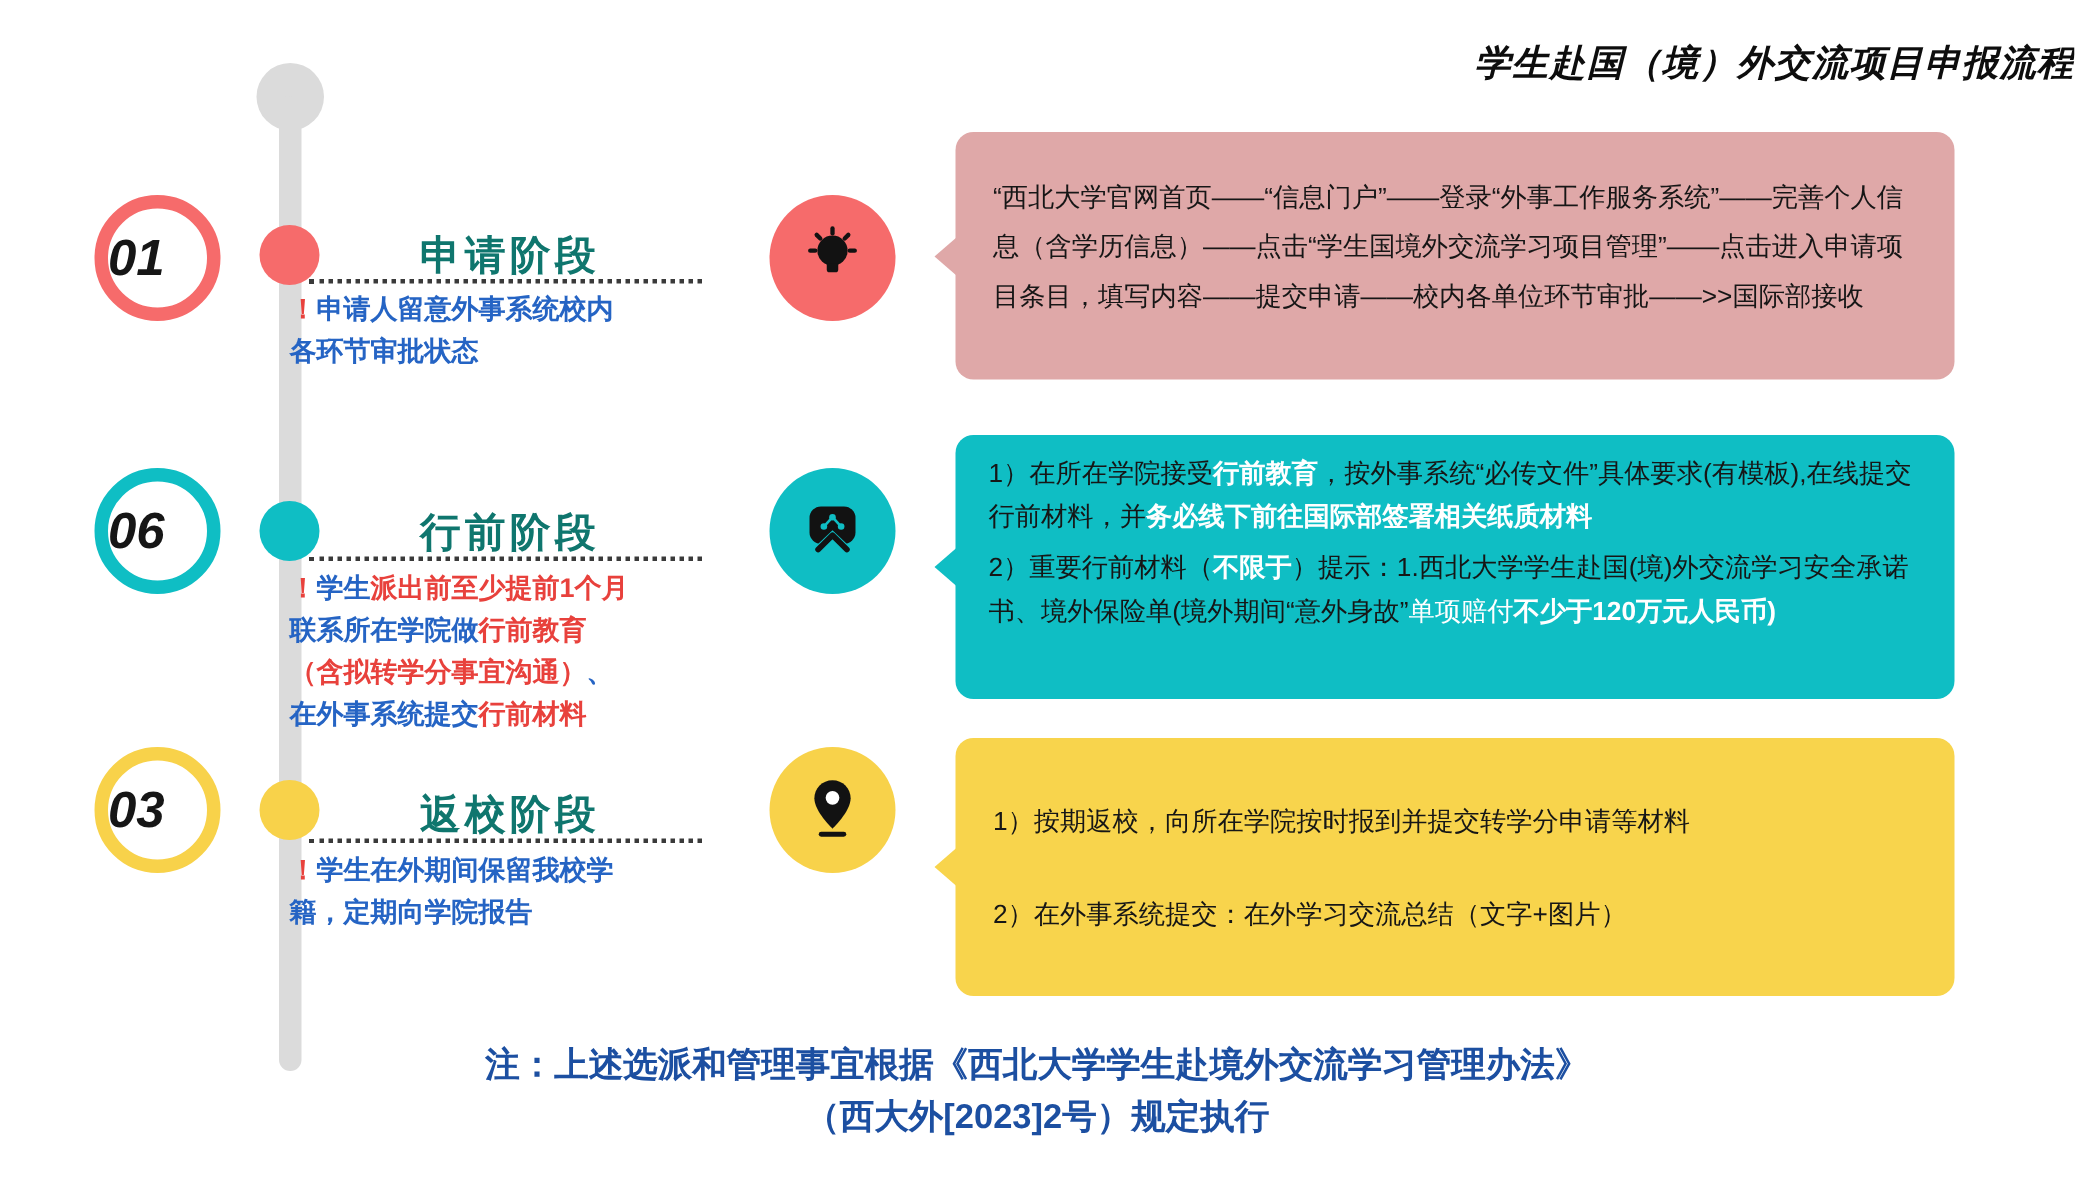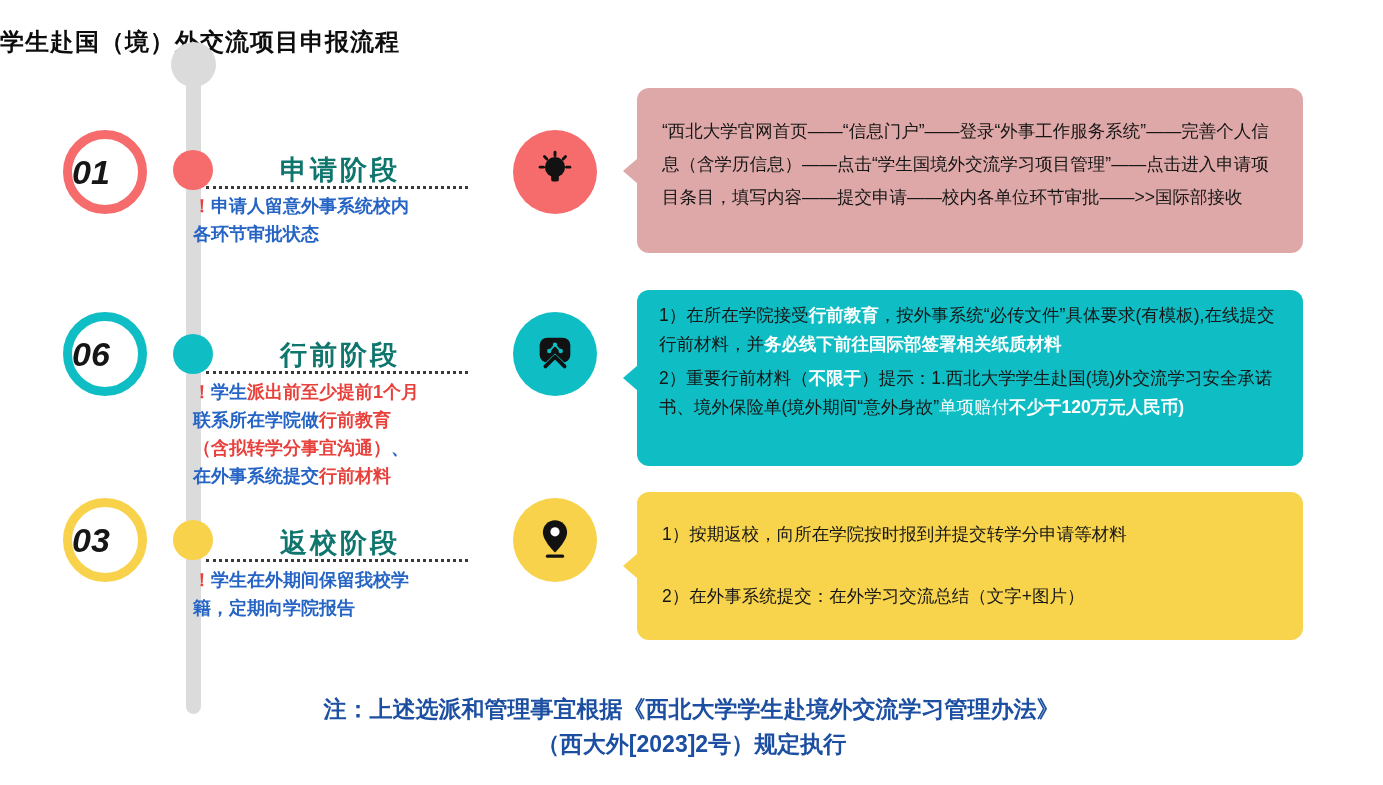--- a/index.html
+++ b/index.html
@@ -1,20 +1,20 @@
 <!DOCTYPE html>
 <html><head>
 <meta charset="utf-8">
 <style>
   html,body{margin:0;padding:0;background:#ffffff;}
   body{width:1383px;height:785px;position:relative;font-family:"Liberation Sans","DejaVu Sans",sans-serif;}
   .canvas{position:absolute;inset:0;overflow:hidden;background:#fff;}
 
-  .title{position:absolute;top:26px;left:0;width:100%;text-align:left;
-         font-size:24px;font-weight:bold;color:#0d0d0d;letter-spacing:1px;margin:0;}
+  .title{position:absolute;top:26px;left:0;width:100%;text-align:right;
+         font-size:24px;font-weight:bold;color:#0d0d0d;letter-spacing:1px;margin:0;font-style:italic;}
 
   
   .tl-cap{position:absolute;left:171px;top:42px;width:45px;height:45px;border-radius:50%;background:#DBDBDB;}
   .tl-bar{position:absolute;left:186px;top:64px;width:15px;height:650px;border-radius:8px;background:#DBDBDB;}
 
   
   .num{position:absolute;left:63px;width:66px;height:66px;border-radius:50%;background:#fff;
        border:9px solid #ccc;display:flex;align-items:center;justify-content:flex-start;
        font-size:34px;font-weight:bold;color:#161616;font-style:italic;}
   .num.s1{top:130px;border-color:#F66B6B;}
@@ -48,21 +48,21 @@
   
   .bubble{position:absolute;left:637px;width:666px;border-radius:12px;box-sizing:border-box;
           color:#161616;font-size:17.5px;}
   .bubble .tail{position:absolute;left:-14px;top:50%;transform:translateY(-50%);width:0;height:0;
                 border-top:13px solid transparent;border-bottom:13px solid transparent;
                 border-right:15px solid #ccc;}
   .bubble.b1{top:88px;min-height:165px;background:#DFA8A8;padding:27px 25px;line-height:33px;}
   .bubble.b1 .tail{border-right-color:#DFA8A8;}
   .bubble.b2{top:290px;min-height:176px;background:#0FBEC4;padding:11px 22px;line-height:29px;}
   .bubble.b2 .tail{border-right-color:#0FBEC4;}
-  .bubble.b3{top:492px;min-height:148px;background:#F8D44C;padding:29px 25px;line-height:26px;}
+  .bubble.b3{top:492px;min-height:148px;background:#F8D44C;padding:42px 25px;line-height:26px;}
   .bubble.b3 .tail{border-right-color:#F8D44C;}
   .bubble p{margin:0;}
   .bubble.b2 p + p{margin-top:5px;}
   .bubble.b3 p + p{margin-top:36px;}
 
   
   .seg[data-style="red"]{color:#E8413C;}
   .seg[data-style="blue"]{color:#2564C4;}
   .seg[data-style="dark"]{color:#161616;}
   .seg[data-style="white"]{color:#ffffff;}

